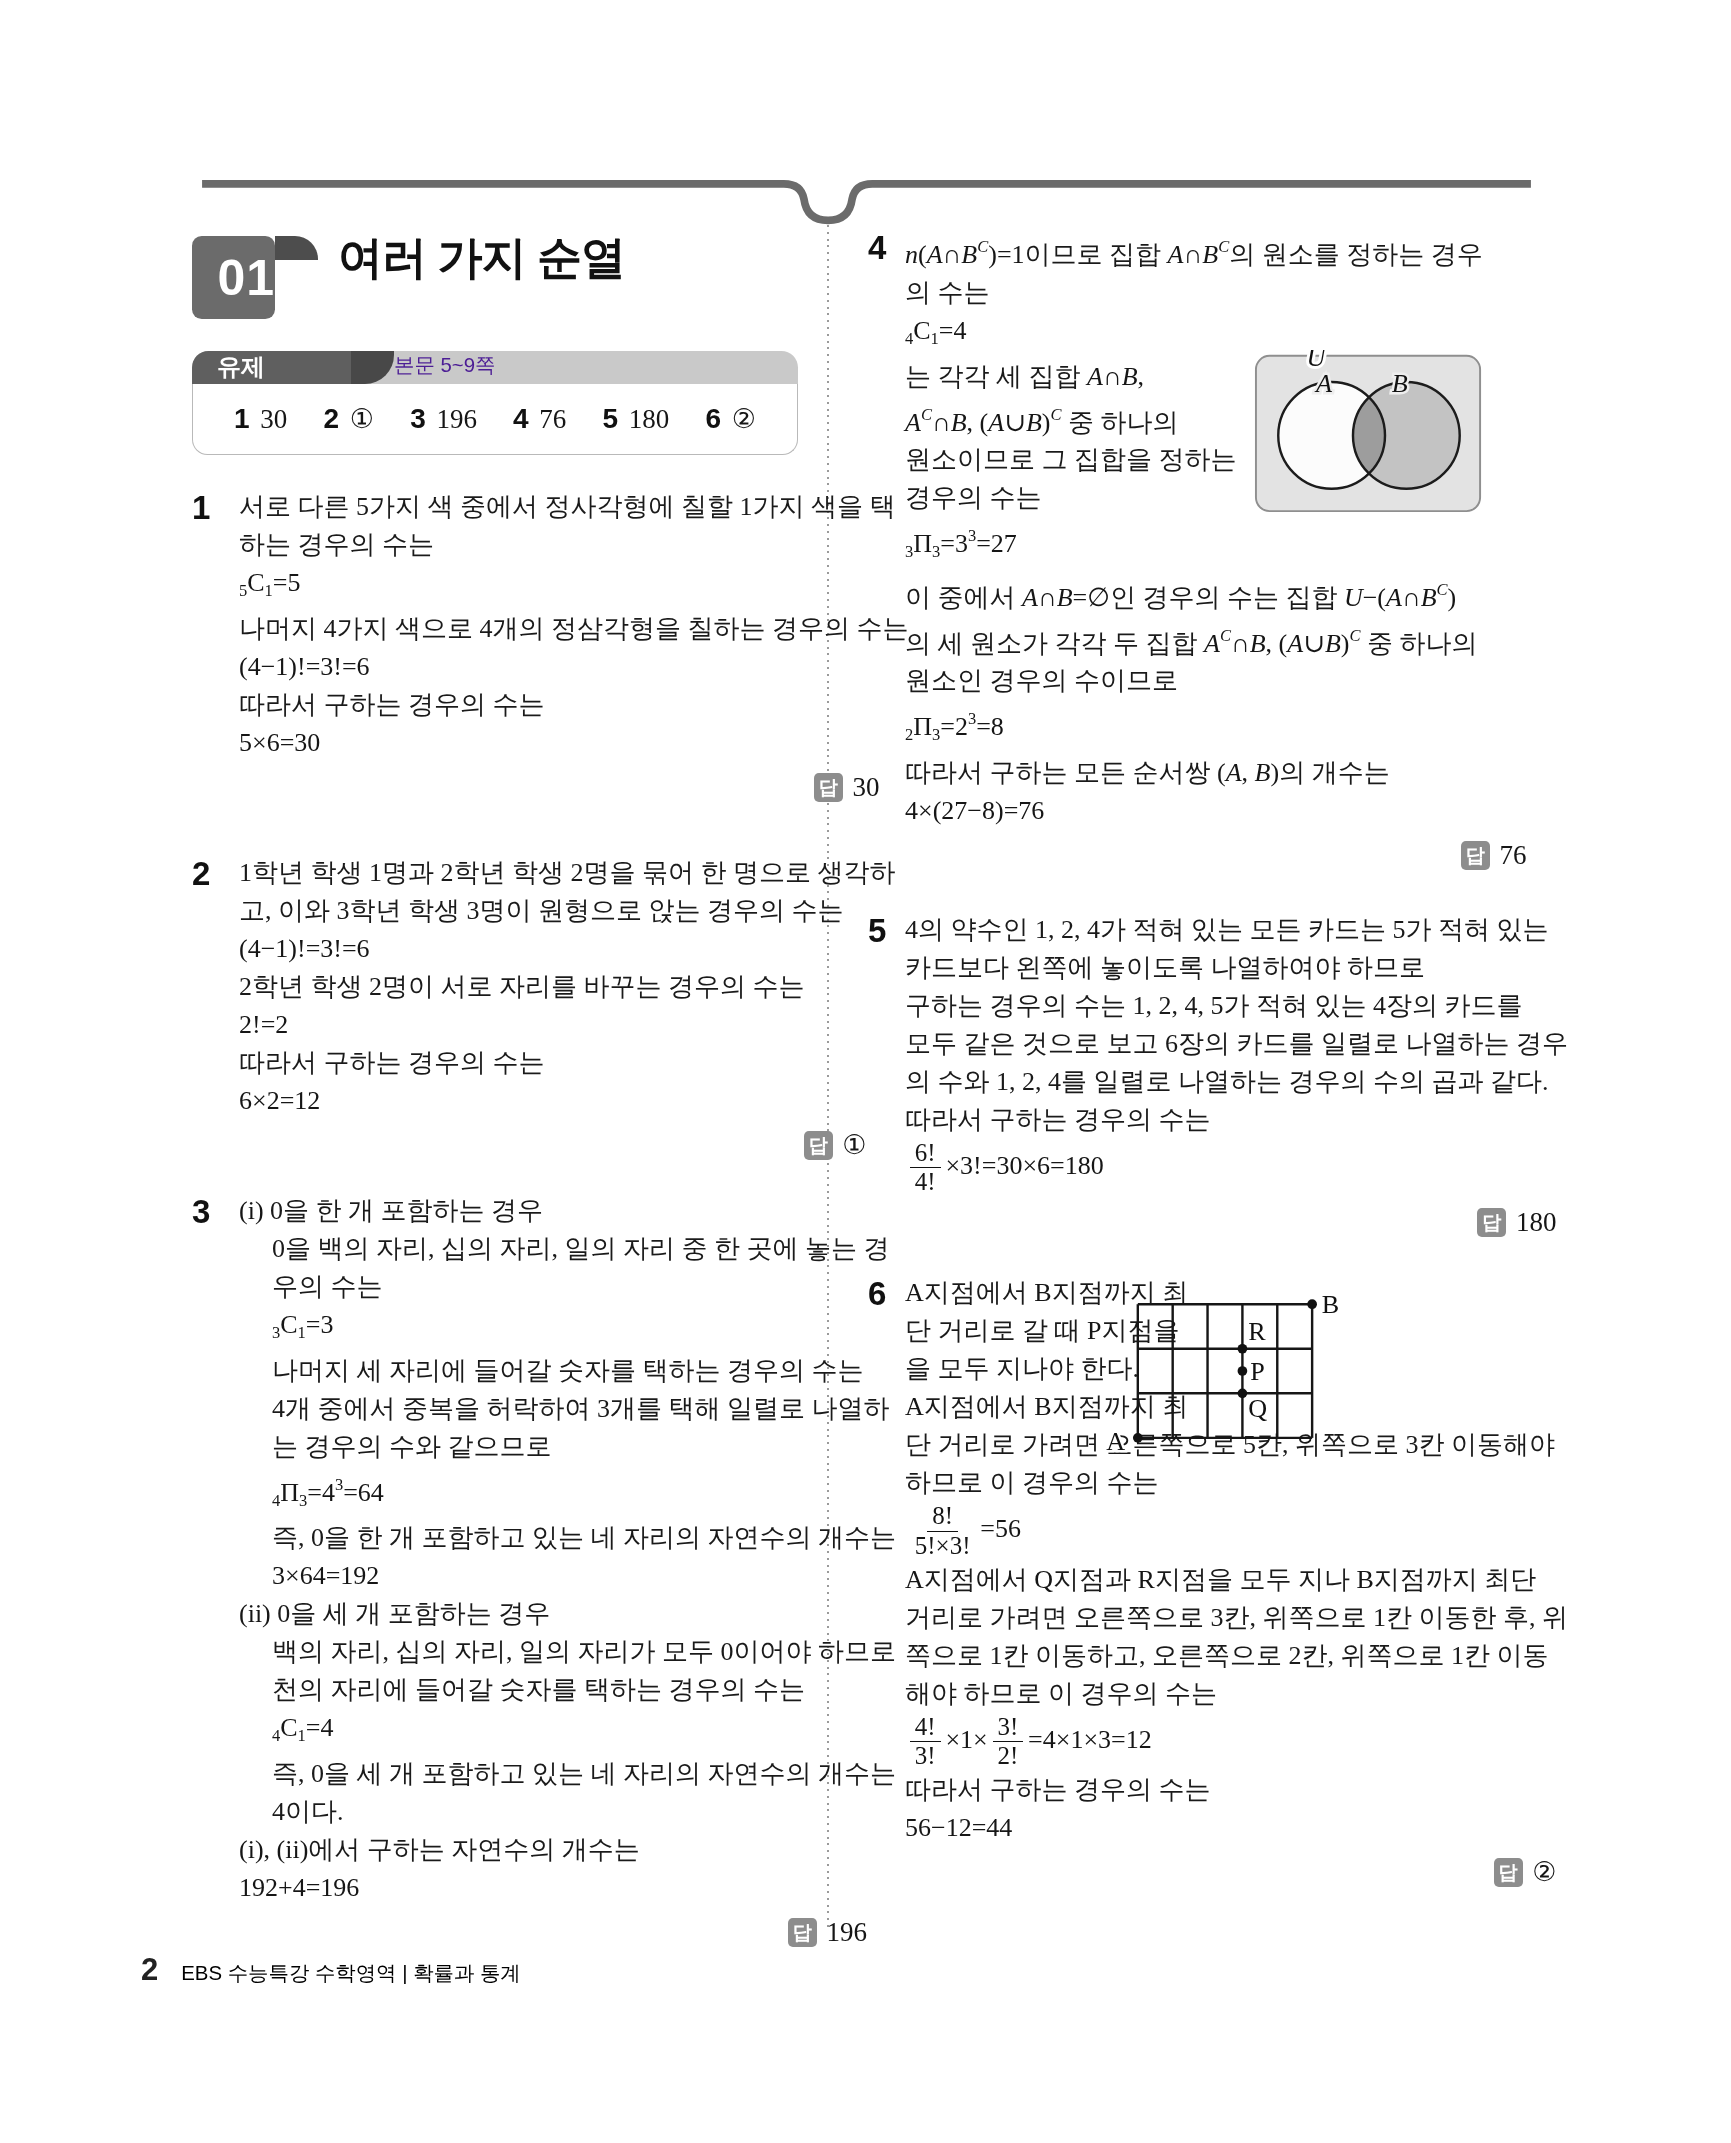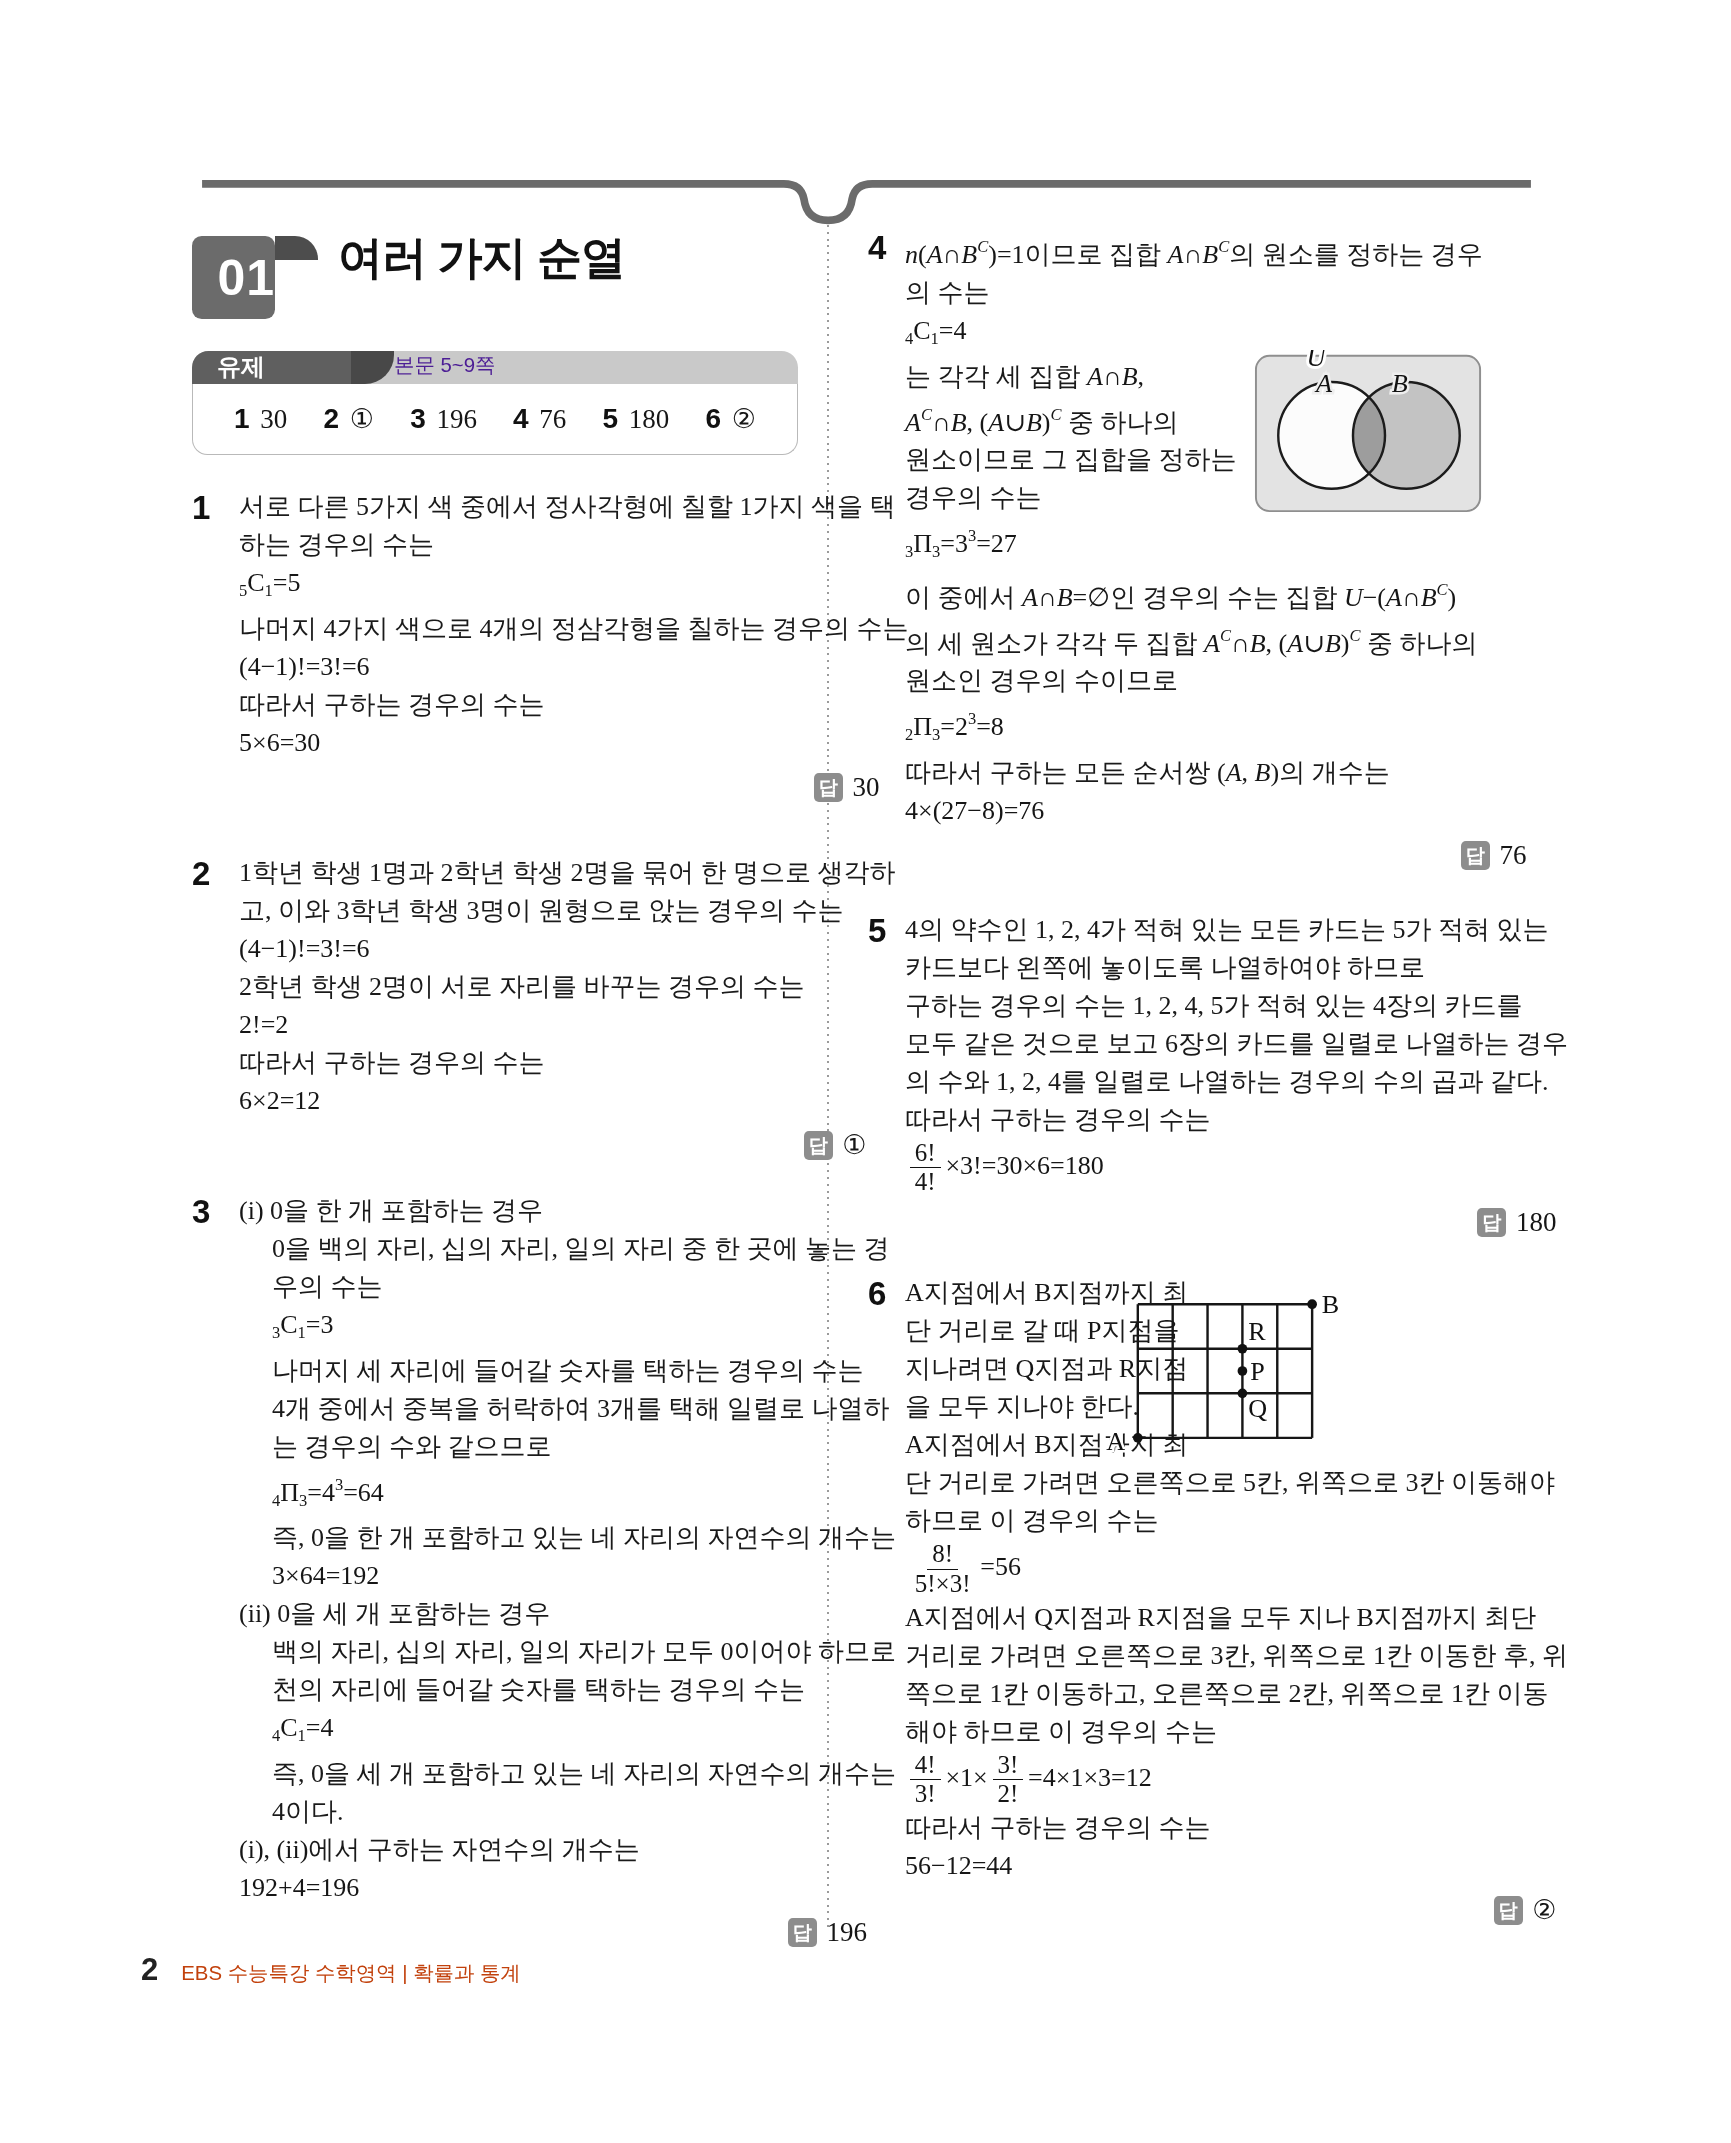--- a/index.html
+++ b/index.html
@@ -69,21 +69,21 @@
   .ansval{font-size:27px;}
 
   
   .venn-wrap{position:absolute;left:349px;top:122px;}
   .grid-wrap{position:absolute;left:189px;top:5.8px;}
   svg text{font-family:"Liberation Serif","DejaVu Serif",serif;}
 
   
   .footer{left:141px;top:1952px;display:flex;align-items:baseline;gap:23px;}
   .fpage{font:700 31px "Liberation Sans","DejaVu Sans",sans-serif;color:#222;}
-  .ftext{font:400 20.4px "Liberation Sans","DejaVu Sans",sans-serif;color:#c2410c;}
+  .ftext{font:400 20.4px "Liberation Sans","DejaVu Sans",sans-serif;color:#000000;}
 </style>
 </head>
 <body>
 
 <svg id="top-rule" class="abs" width="1349" height="50" viewBox="0 0 1390 52">
   <path d="M4,5 H609 q18,0 21,16 q3,22 25,22 q22,0 25,-22 q3,-16 21,-16 H1386" fill="none" stroke="#6b6b6b" stroke-width="8"></path>
 </svg>
 
 <div class="abs chapter-flap"></div>
 <div class="abs chapter-badge">
@@ -293,21 +293,20 @@
             <text x="235" y="34">B</text>
             <text x="159" y="62">R</text>
             <text x="161" y="103">P</text>
             <text x="159" y="141">Q</text>
           </g>
         </svg>
       </div>
       <div>
           <div class="line"><span class="mm">A</span><span class="kr">지점에서 </span><span class="mm">B</span><span class="kr">지점까지 최</span></div>
           <div class="line"><span class="kr">단 거리로 갈 때 </span><span class="mm">P</span><span class="kr">지점을</span></div>
-          <div class="line"><span class="kr">지나려면 </span><span class="mm">Q</span><span class="kr">지점과 </span><span class="mm">R</span><span class="kr">지점</span></div>
           <div class="line"><span class="kr">을 모두 지나야 한다.</span></div>
           <div class="line"><span class="mm">A</span><span class="kr">지점에서 </span><span class="mm">B</span><span class="kr">지점까지 최</span></div>
           <div class="line"><span class="kr">단 거리로 가려면 오른쪽으로 5칸, 위쪽으로 3칸 이동해야</span></div>
           <div class="line"><span class="kr">하므로 이 경우의 수는</span></div>
           <div class="line"><span class="frac">
               <span class="fnum">8!</span>
               <span class="fden">5!×3!</span>
             </span><span class="mm">=56</span></div>
           <div class="line"><span class="mm">A</span><span class="kr">지점에서 </span><span class="mm">Q</span><span class="kr">지점과 </span><span class="mm">R</span><span class="kr">지점을 모두 지나 </span><span class="mm">B</span><span class="kr">지점까지 최단</span></div>
           <div class="line"><span class="kr">거리로 가려면 오른쪽으로 3칸, 위쪽으로 1칸 이동한 후, 위</span></div>

